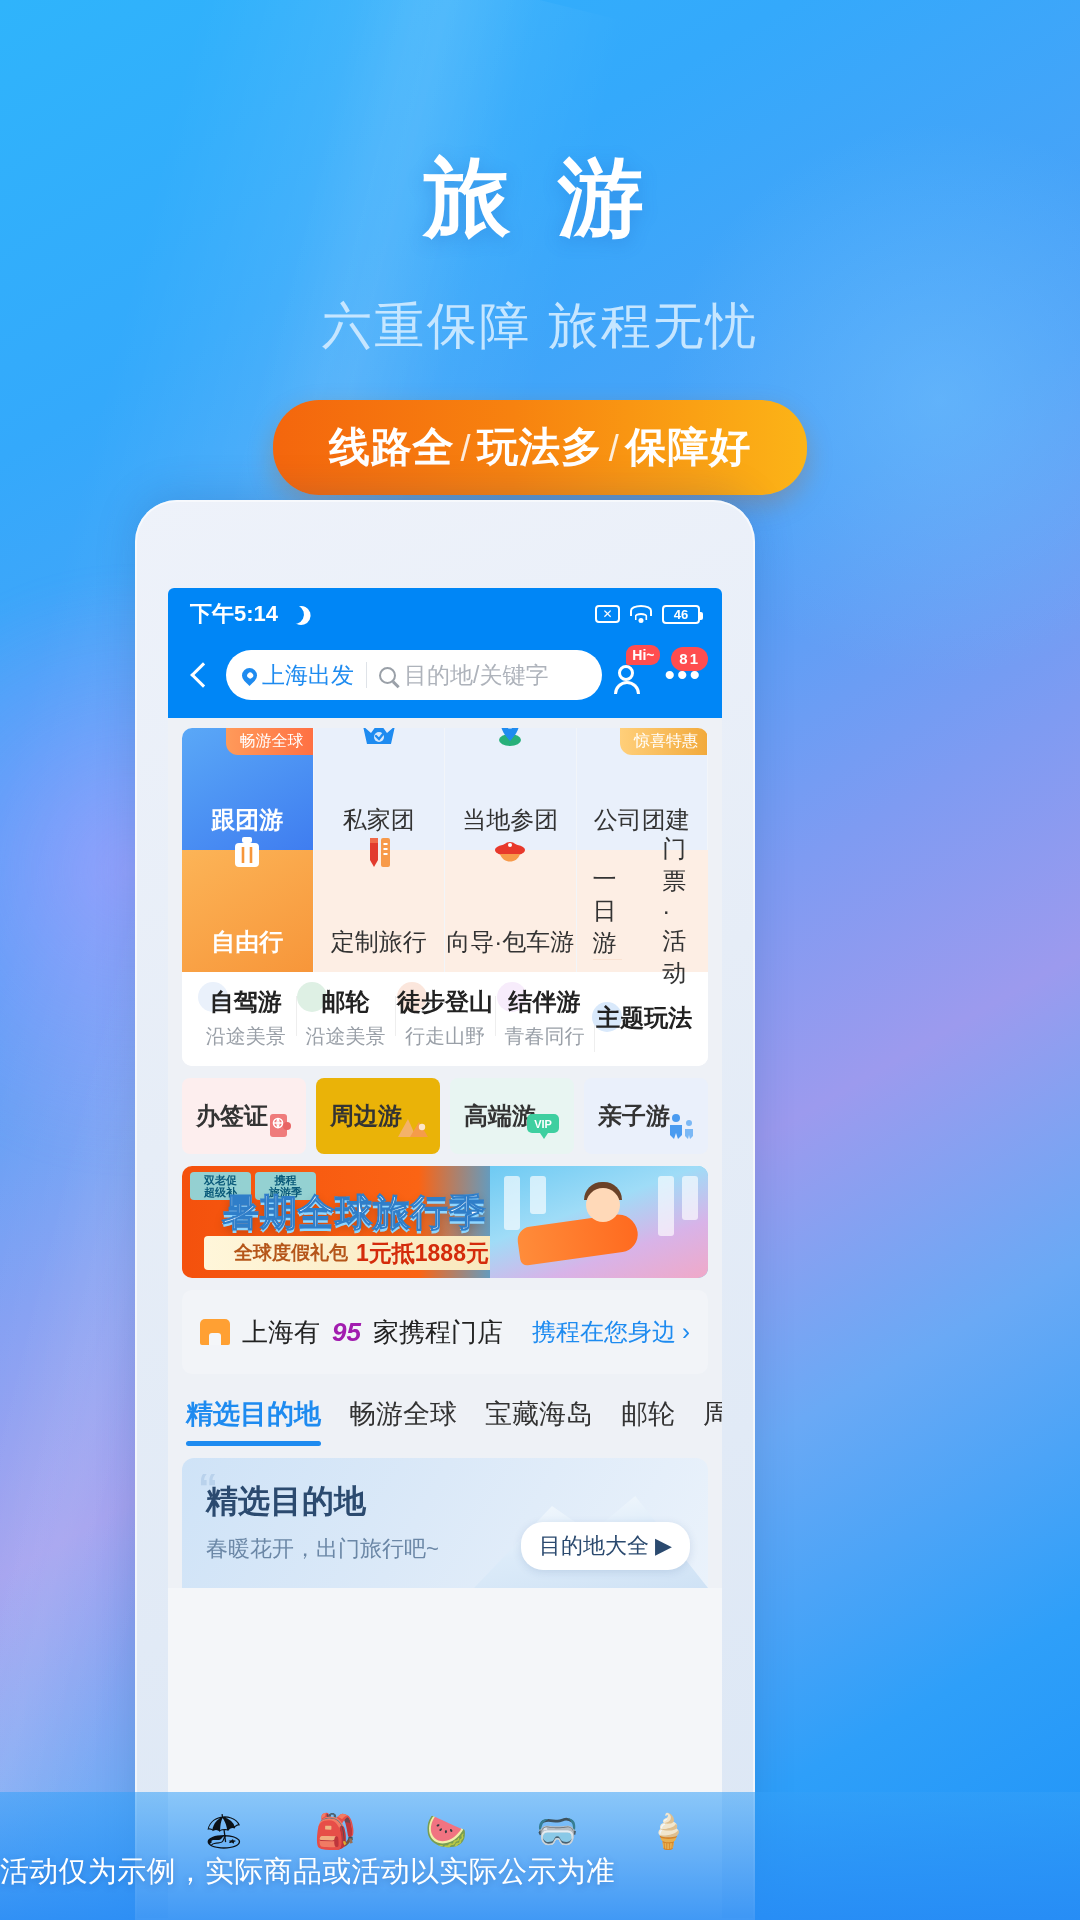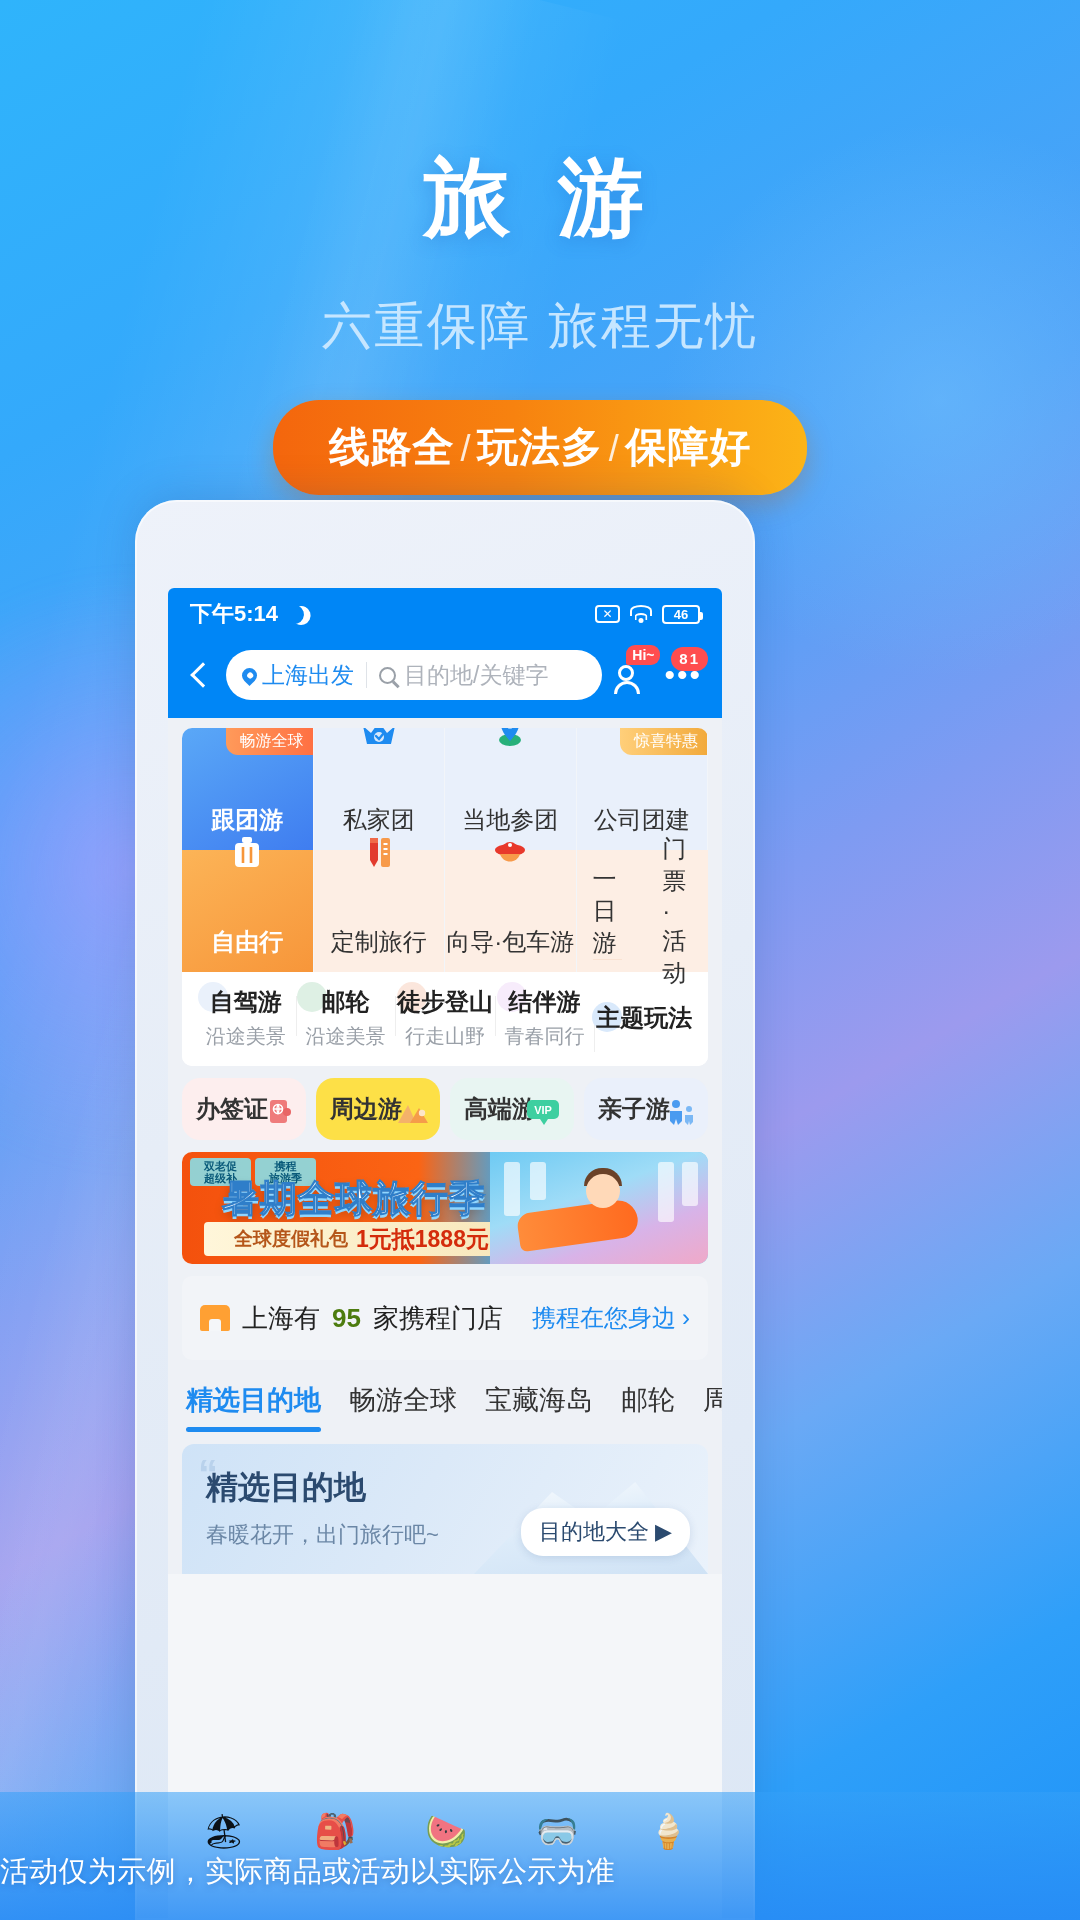--- a/index.html
+++ b/index.html
@@ -102,21 +102,21 @@
   .split > div{flex:1;display:flex;align-items:center;justify-content:center;font-size:24px;color:#333;}
   .split > div:first-child{border-bottom:1px solid #fae2d2;}
   .row3{display:flex;align-items:center;justify-content:space-between;padding:14px 14px 16px;background:#fff;}
   .r3item{flex:1;text-align:center;position:relative;}
   .r3item + .r3item:before{content:"";position:absolute;left:0;top:10px;width:1px;height:40px;background:#eee;}
   .r3t{font-size:24px;color:#222;font-weight:bold;position:relative;z-index:2;}
   .r3s{font-size:20px;color:#9aa0a8;margin-top:5px;}
   .blob{position:absolute;width:30px;height:30px;border-radius:50%;top:-4px;left:50%;margin-left:-48px;z-index:1;}
 
   .chips{display:flex;gap:10px;margin-top:12px;}
-  .chip{flex:1;height:62px;border-radius:18px;display:flex;align-items:center;padding:0 14px;
+  .chip{flex:1;height:76px;border-radius:8px;display:flex;align-items:center;padding:0 14px;
     font-size:24px;font-weight:bold;color:#333;position:relative;overflow:hidden;}
   .chip .cico{position:absolute;right:10px;bottom:6px;font-size:26px;}
 
   .banner{margin-top:12px;height:112px;border-radius:10px;overflow:hidden;position:relative;
     background:linear-gradient(90deg,#f4510d 0%,#fb6414 45%,#3fa9e8 62%,#6fd0f0 100%);}
   .bn-tag{position:absolute;left:8px;top:6px;display:flex;gap:4px;}
   .bn-tag span{background:rgba(130,230,245,.85);color:#0a5a7a;font-size:11px;font-weight:bold;
     padding:2px 14px;border-radius:4px;line-height:1.1;text-align:center;}
   .bn-t1{position:absolute;left:40px;top:22px;font-size:37px;font-weight:bold;color:#fff;
     letter-spacing:.02em;text-shadow:0 3px 0 #8fd6ff,0 5px 10px rgba(0,0,0,.25);
@@ -133,21 +133,21 @@
     background:linear-gradient(90deg,#ff8c3a,#ff6a1f);transform:rotate(-8deg);}
   .bn-art .head{position:absolute;left:96px;top:22px;width:34px;height:34px;border-radius:50%;background:#ffd9b8;}
   .bn-art .hair{position:absolute;left:94px;top:16px;width:38px;height:18px;border-radius:18px 18px 0 0;background:#6b4228;}
   .bn-art .bldg{position:absolute;top:10px;width:16px;background:rgba(255,255,255,.65);border-radius:3px;}
 
   .storebar{margin-top:12px;height:84px;background:#f2f4f8;border-radius:10px;display:flex;
     align-items:center;justify-content:space-between;padding:0 18px;}
   .sb-l{display:flex;align-items:center;gap:12px;font-size:26px;color:#222;}
   .shopico{width:30px;height:26px;background:#ffa033;border-radius:5px 5px 2px 2px;position:relative;}
   .shopico:after{content:"";position:absolute;left:9px;bottom:0;width:12px;height:12px;background:#f4f6f9;border-radius:3px 3px 0 0;}
-  .num{color:#4d7c0f;font-weight:bold;}
+  .num{color:#a21caf;font-weight:bold;font-style:italic;}
   .sb-r{display:flex;align-items:center;gap:6px;color:#1e8bf0;font-size:24px;}
 
   .tabs{display:flex;align-items:center;gap:28px;padding:22px 4px 0;}
   .tab{font-size:27px;color:#333;position:relative;padding-bottom:14px;white-space:nowrap;}
   .tab.active{color:#1e8bf0;font-weight:bold;}
   .tab.active:after{content:"";position:absolute;left:0;right:0;bottom:0;height:5px;background:#1e8bf0;border-radius:3px;}
 
   .destcard{margin-top:12px;height:130px;border-radius:12px 12px 0 0;position:relative;overflow:hidden;
     background:linear-gradient(120deg,#cfe3f7 0%,#dbe9f8 45%,#eaf2fb 100%);padding:22px 0 0 24px;}
   .dc-q{position:absolute;left:16px;top:10px;font-size:40px;color:#b9d2ec;font-weight:bold;line-height:1;}
@@ -349,21 +349,21 @@
           <span>办签证</span>
           <span class="cico">
             <svg width="30" height="30" viewBox="0 0 30 30">
                 <rect x="4" y="3" width="17" height="23" rx="3" fill="#ef7b7b"></rect>
                 <circle cx="12" cy="12" r="4.5" fill="none" stroke="#fff" stroke-width="1.6"></circle>
                 <path d="M7.5 12 h9 M12 7.5 a7 9 0 0 1 0 9 a7 9 0 0 1 0-9" fill="none" stroke="#fff" stroke-width="1.3"></path>
                 <circle cx="21" cy="15" r="4" fill="#e86565"></circle>
               </svg>
           </span>
         </div>
-        <div class="chip" style="background:#fde047">
+        <div class="chip" style="background:#eab308">
           <span>周边游</span>
           <span class="cico">
             <svg width="34" height="28" viewBox="0 0 34 28">
                 <path d="M2 24 L12 6 L20 24 Z" fill="#f4b26a"></path>
                 <path d="M14 24 L23 9 L32 24 Z" fill="#f59c4a"></path>
                 <circle cx="26" cy="14" r="3.2" fill="#fde6c8"></circle>
               </svg>
           </span>
         </div>
         <div class="chip" style="background:#e8f5f2">

